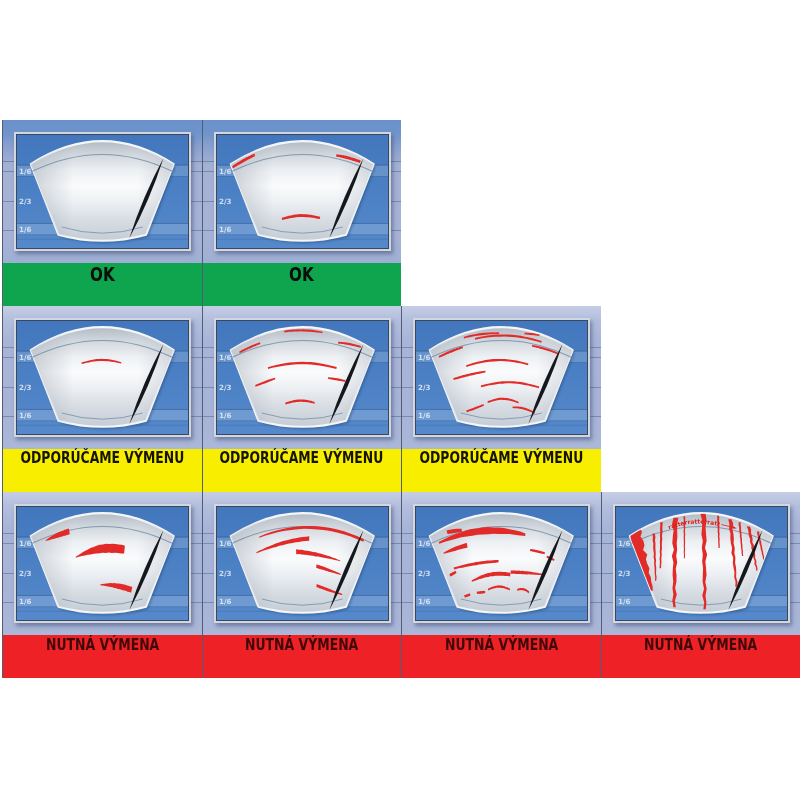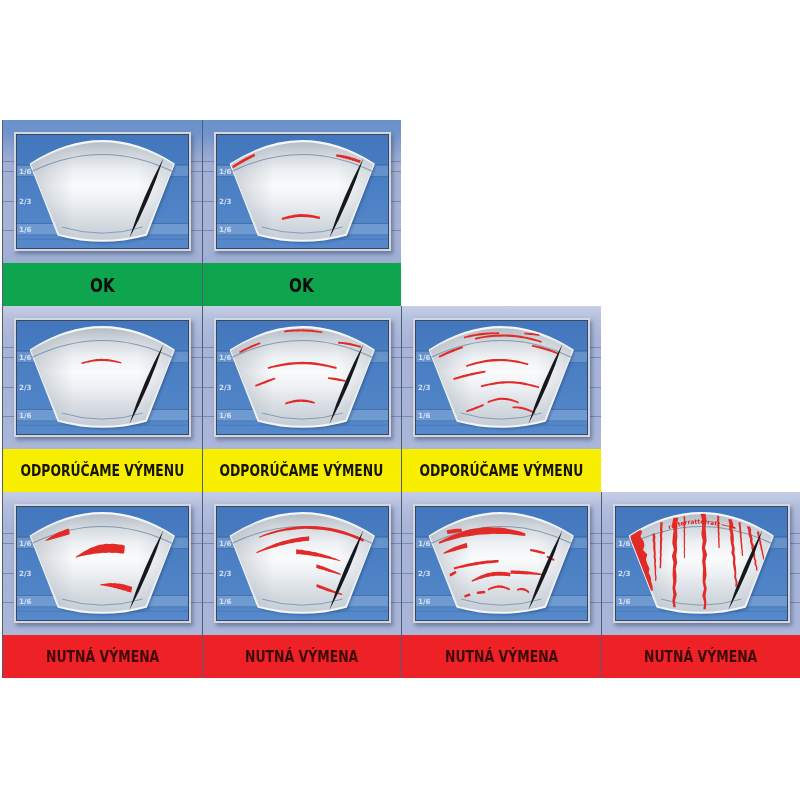--- a/index.html
+++ b/index.html
@@ -12,21 +12,21 @@
   .pane{position:absolute;left:0;top:0;right:0;height:143px;}
   .pane.row1{background:linear-gradient(180deg,#6b91ca 0%,#6f94cc 9%,#8ba0cf 19%,#a4b1d5 32%,#a7b3d6 78%,#9fafd4 100%);}
   .pane.rowx{background:linear-gradient(180deg,#c5cee5 0%,#b3bedd 10%,#a9b5d8 24%,#a7b4d7 70%,#abb7d9 100%);}
   .hline{position:absolute;left:0;right:0;height:1px;background:rgba(46,71,116,.38);}
   .frame{position:absolute;left:11px;top:12px;width:177px;height:119px;
          box-sizing:border-box;border:2.5px solid #d2d6de;
          box-shadow:2px 3px 4px rgba(47,67,107,.5);}
   .frame-in{position:absolute;inset:0;border:1px solid #3a475e;box-sizing:border-box;}
   .frame-in svg{display:block;width:100%;height:100%;}
   .bar{position:absolute;left:0;right:0;top:143px;height:43px;
-       display:flex;align-items:center;justify-content:center;
+       display:flex;justify-content:center;
        font-weight:bold;letter-spacing:0px;}
   .bar span{display:inline-block;white-space:nowrap;}
 </style>
 </head>
 <body>
 
 <div id="sheet">
   <div id="grid">
       <div class="cell" style="left: 0px; top: 0px;">
     <div class="pane row1">

